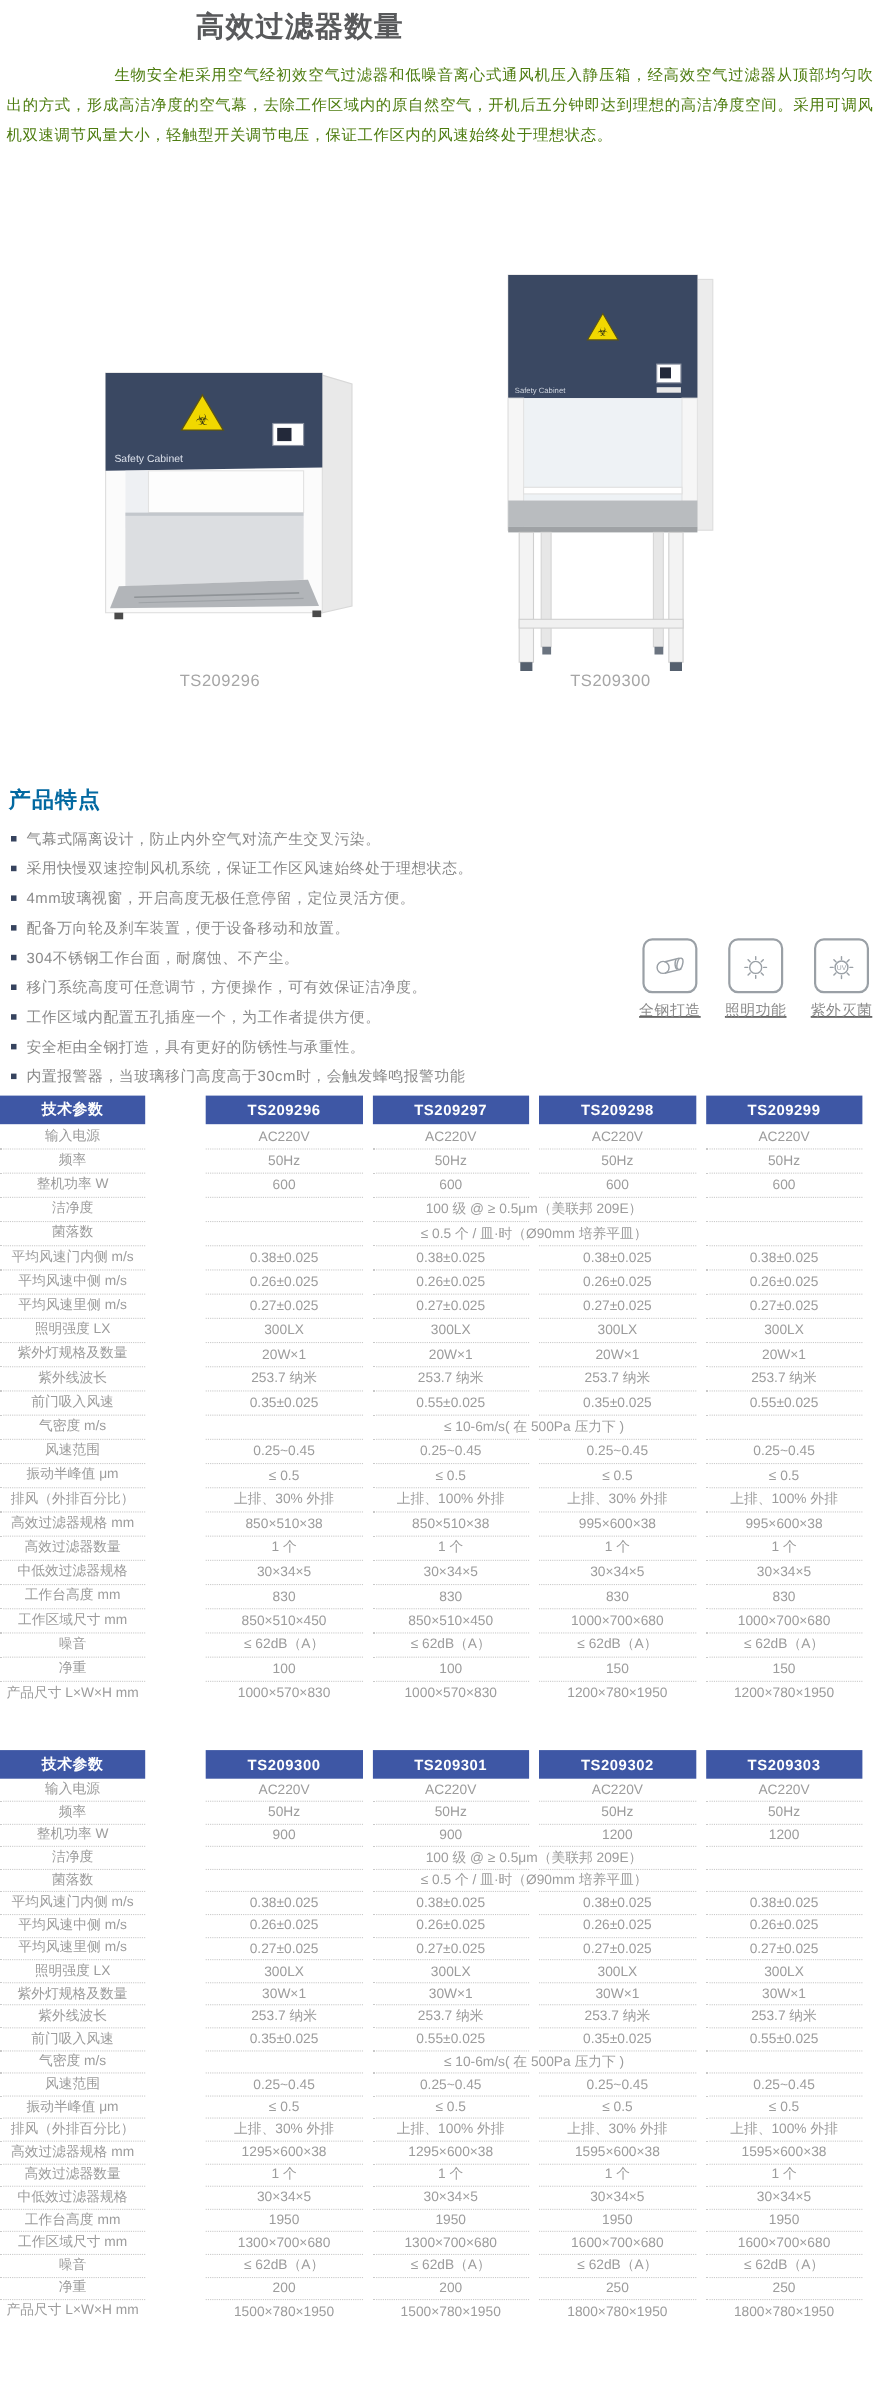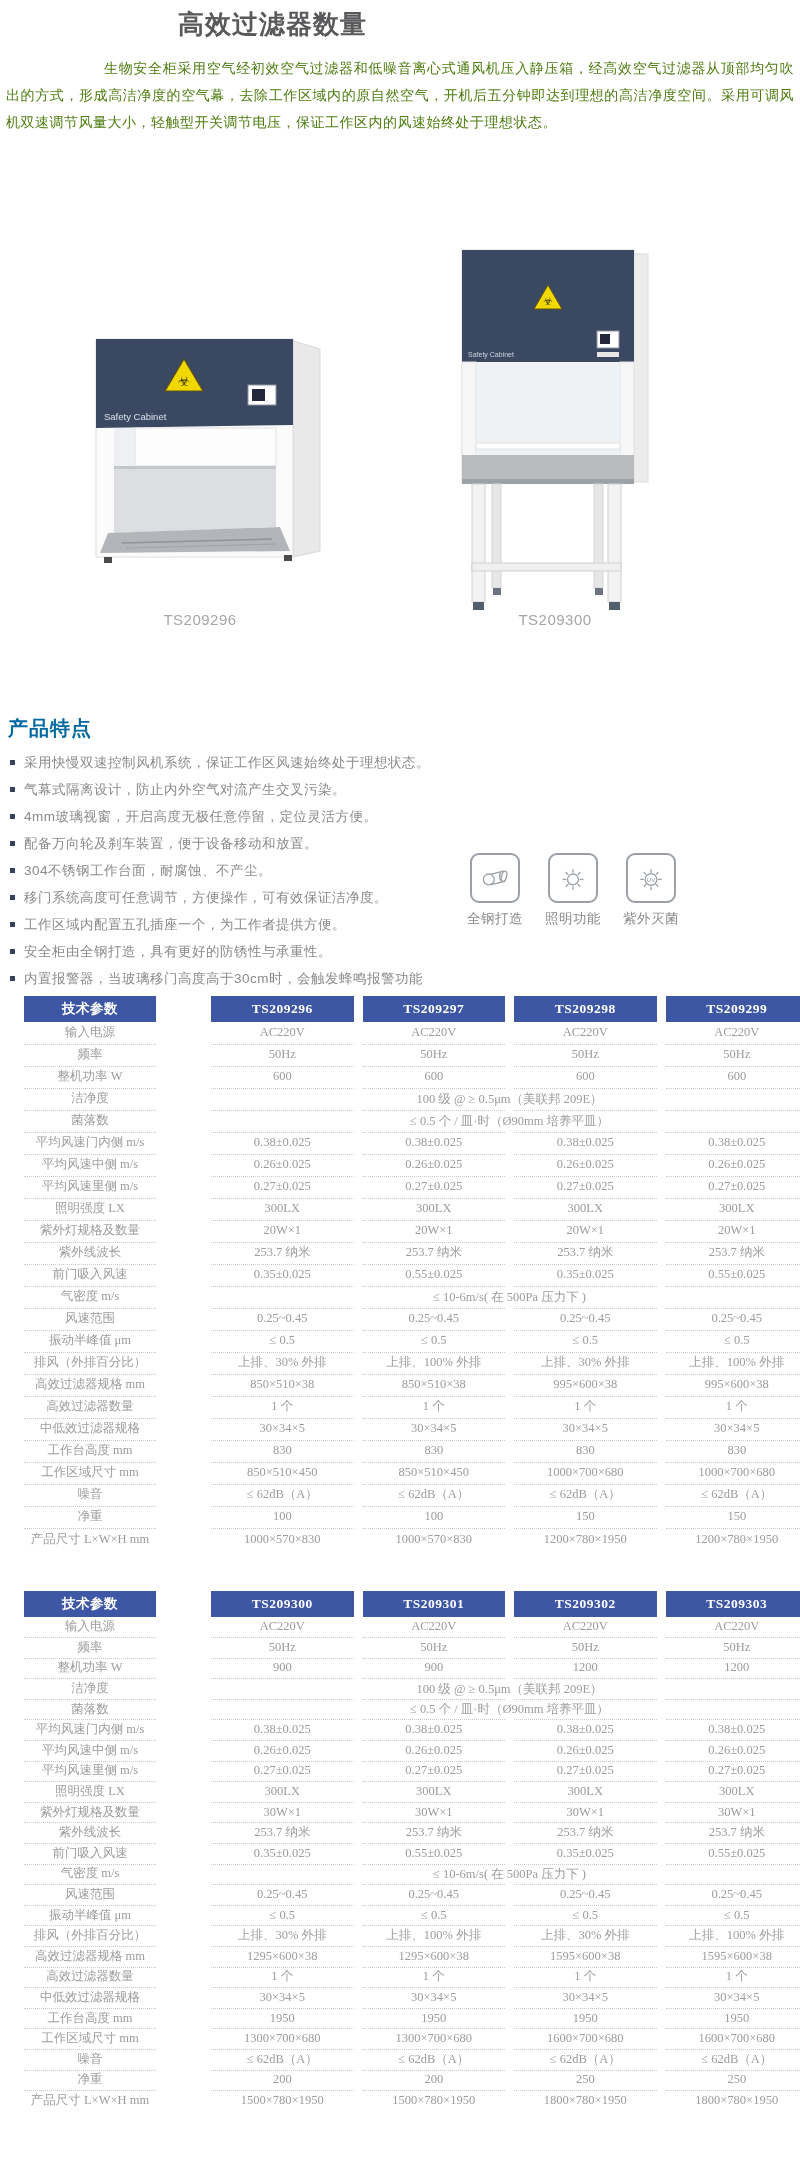--- a/index.html
+++ b/index.html
@@ -39,30 +39,30 @@
   .features-row{display:flex;margin-top:8px;}
   ul.feature-list{list-style:none;margin:0;padding:0 0 0 10px;flex:1;}
   ul.feature-list li{
     font-size:13.5px;line-height:27px;color:#8a8a8a;letter-spacing:.5px;white-space:nowrap;
   }
   ul.feature-list li::before{
     content:"";display:inline-block;width:5px;height:5px;background:#36435e;
     margin-right:9px;vertical-align:2px;
   }
   .icon-col{width:340px;margin-top:104px;flex:none;}
-  .icon-row{display:flex;gap:8px;justify-content:flex-start;}
+  .icon-row{display:flex;gap:8px;justify-content:flex-end;text-decoration:underline;}
   .feat{display:flex;flex-direction:column;align-items:center;min-width:70px;}
   .icon-box{
     width:46px;height:46px;border:2px solid #9aa0a6;border-radius:9px;
     display:flex;align-items:center;justify-content:center;background:#fff;
   }
   .icon-label{margin-top:7px;font-size:13.5px;color:#8a8a8a;white-space:nowrap;letter-spacing:.5px;}
 
   
-  .tables-wrap{margin:0 24px;font-family:Liberation Serif, serif;}
+  .tables-wrap{margin:0 0;}
   .spec-table{width:784px;}
   .spec-table.t0{margin-top:4px;}
   .spec-table.t1{margin-top:41px;}
   .thead,.trow{
     display:grid;grid-template-columns:132px 37px 1fr 1fr 1fr 1fr;column-gap:9px;
     align-items:center;
   }
   .hcell{
     height:26px;background:#3e57a5;color:#ffffff;font-size:13.5px;font-weight:bold;
     display:flex;align-items:center;justify-content:center;letter-spacing:.5px;
@@ -145,22 +145,22 @@
     </svg>
 
     <div class="caption c1">TS209296</div>
     <div class="caption c2">TS209300</div>
   </div>
 
   <h2 class="features-heading">产品特点</h2>
 
   <div class="features-row">
     <ul class="feature-list">
+        <li>气幕式隔离设计，防止内外空气对流产生交叉污染。</li>
         <li>采用快慢双速控制风机系统，保证工作区风速始终处于理想状态。</li>
-        <li>气幕式隔离设计，防止内外空气对流产生交叉污染。</li>
         <li>4mm玻璃视窗，开启高度无极任意停留，定位灵活方便。</li>
         <li>配备万向轮及刹车装置，便于设备移动和放置。</li>
         <li>304不锈钢工作台面，耐腐蚀、不产尘。</li>
         <li>移门系统高度可任意调节，方便操作，可有效保证洁净度。</li>
         <li>工作区域内配置五孔插座一个，为工作者提供方便。</li>
         <li>安全柜由全钢打造，具有更好的防锈性与承重性。</li>
         <li>内置报警器，当玻璃移门高度高于30cm时，会触发蜂鸣报警功能</li>
       </ul>
     <div class="icon-col">
       <div class="icon-row">

